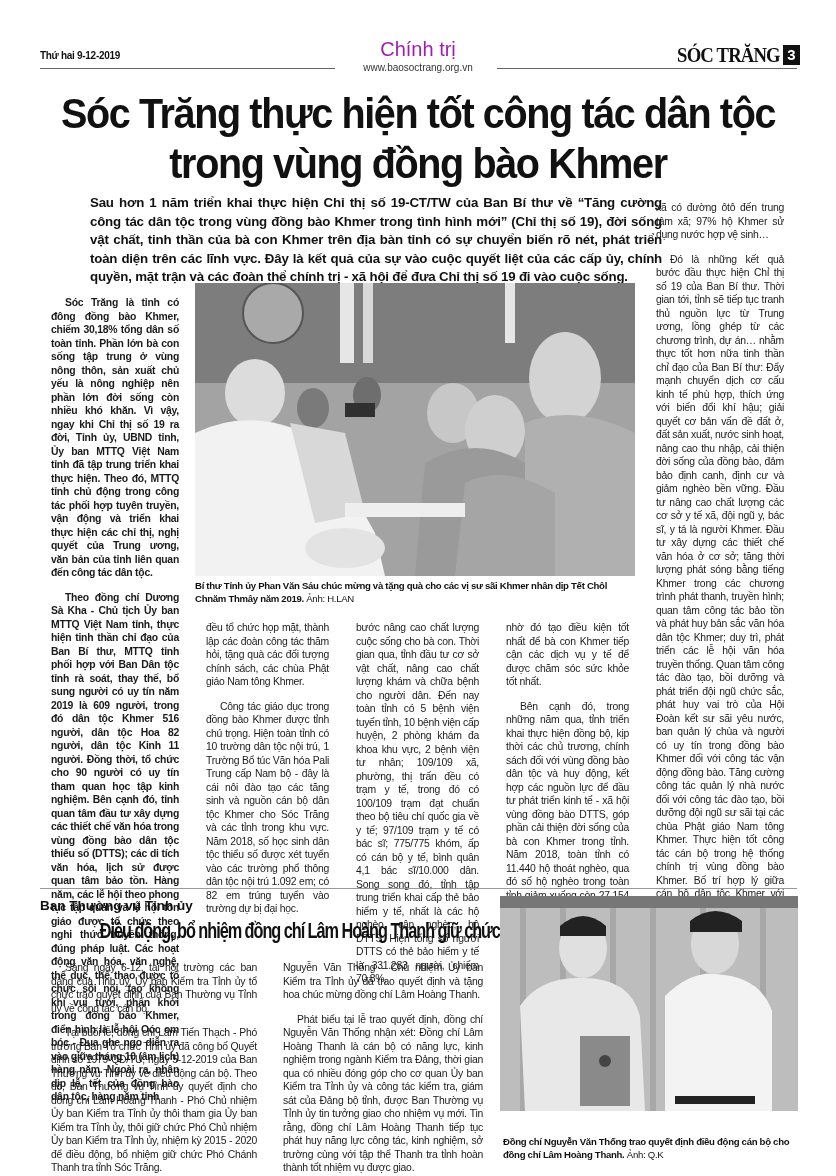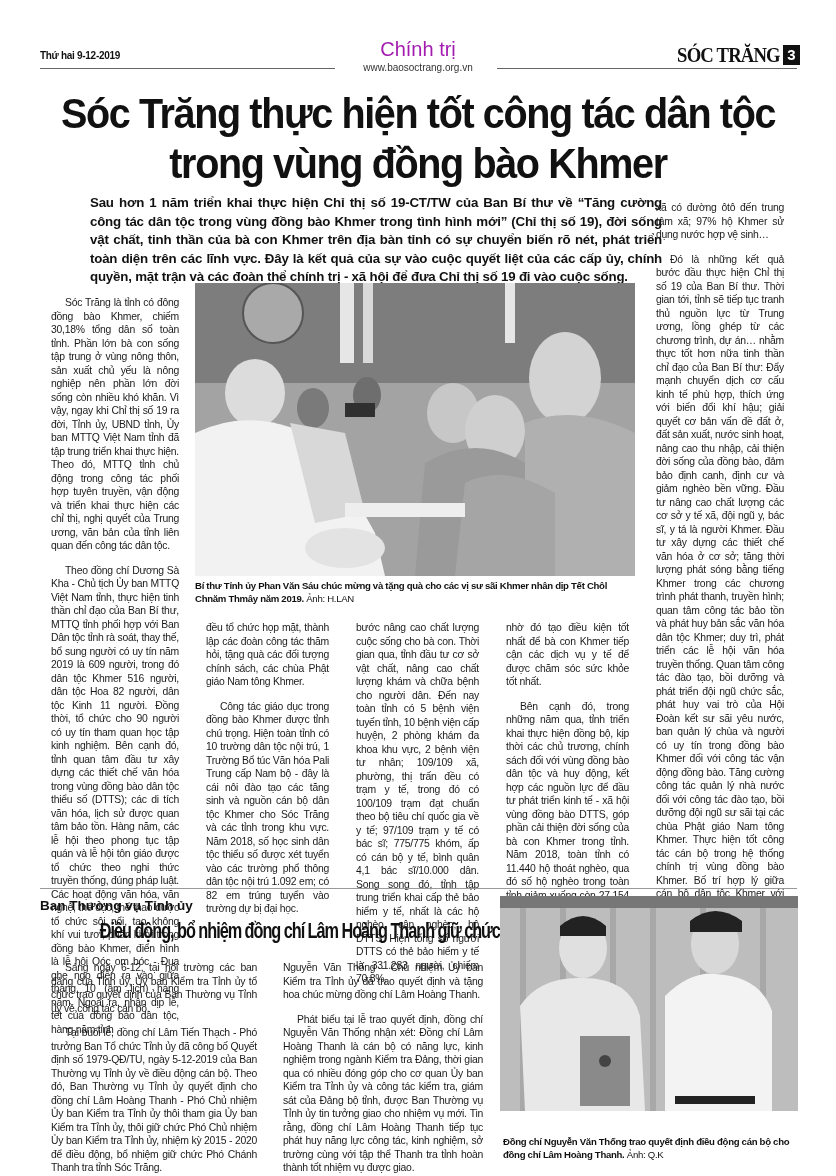--- a/index.html
+++ b/index.html
@@ -38,21 +38,21 @@
 <div class="abs masthead">SÓC TRĂNG</div>
 <div class="abs pagenum">3</div>
 
 <div class="abs headline">
   <div>Sóc Trăng thực hiện tốt công tác dân tộc</div>
   <div>trong vùng đồng bào Khmer</div>
 </div>
 
 <div class="abs lead">Sau hơn 1 năm triển khai thực hiện Chỉ thị số 19-CT/TW của Ban Bí thư về “Tăng cường công tác dân tộc trong vùng đồng bào Khmer trong tình hình mới” (Chỉ thị số 19), đời sống vật chất, tinh thần của bà con Khmer trên địa bàn tỉnh có sự chuyển biến rõ nét, phát triển toàn diện trên các lĩnh vực. Đây là kết quả của sự vào cuộc quyết liệt của các cấp ủy, chính quyền, mặt trận và các đoàn thể chính trị - xã hội để đưa Chỉ thị số 19 đi vào cuộc sống.</div>
 
-<div class="abs col" style="left:40px;top:285px;width:150px;">
+<div class="abs col" style="left:40px;top:285px;width:150px;font-weight:bold;">
   <p>Sóc Trăng là tỉnh có đông đồng bào Khmer, chiếm 30,18% tổng dân số toàn tỉnh. Phần lớn bà con sống tập trung ở vùng nông thôn, sản xuất chủ yếu là nông nghiệp nên phần lớn đời sống còn nhiều khó khăn. Vì vậy, ngay khi Chỉ thị số 19 ra đời, Tỉnh ủy, UBND tỉnh, Ủy ban MTTQ Việt Nam tỉnh đã tập trung triển khai thực hiện. Theo đó, MTTQ tỉnh chủ động trong công tác phối hợp tuyên truyền, vận động và triển khai thực hiện các chỉ thị, nghị quyết của Trung ương, văn bản của tỉnh liên quan đến công tác dân tộc.</p>
   <p>Theo đồng chí Dương Sà Kha - Chủ tịch Ủy ban MTTQ Việt Nam tỉnh, thực hiện tinh thần chỉ đạo của Ban Bí thư, MTTQ tỉnh phối hợp với Ban Dân tộc tỉnh rà soát, thay thế, bổ sung người có uy tín năm 2019 là 609 người, trong đó dân tộc Khmer 516 người, dân tộc Hoa 82 người, dân tộc Kinh 11 người. Đồng thời, tổ chức cho 90 người có uy tín tham quan học tập kinh nghiệm. Bên cạnh đó, tỉnh quan tâm đầu tư xây dựng các thiết chế văn hóa trong vùng đồng bào dân tộc thiểu số (DTTS); các di tích văn hóa, lịch sử được quan tâm bảo tồn. Hàng năm, các lễ hội theo phong tục tập quán và lễ hội tôn giáo được tổ chức theo nghi thức truyền thống, đúng pháp luật. Các hoạt động văn hóa, văn nghệ, thể dục, thể thao được tổ chức sôi nổi, tạo không khí vui tươi, phấn khởi trong đồng bào Khmer, điển hình là lễ hội Oóc om bóc - Đua ghe ngo diễn ra vào giữa tháng 10 (âm lịch) hàng năm. Ngoài ra, nhân dịp lễ, tết của đồng bào dân tộc, hàng năm tỉnh</p>
 </div>
 
 <div class="abs photo1">
   <svg width="440" height="293" viewBox="0 0 440 293">
     <rect x="0" y="0" width="440" height="293" fill="#7d7d7d"></rect>
     <circle cx="78" cy="30" r="30" fill="#a9a9a9" stroke="#555" stroke-width="2"></circle>
     <rect x="145" y="0" width="14" height="80" fill="#e6e6e6"></rect>
     <rect x="168" y="0" width="10" height="80" fill="#d9d9d9"></rect>

